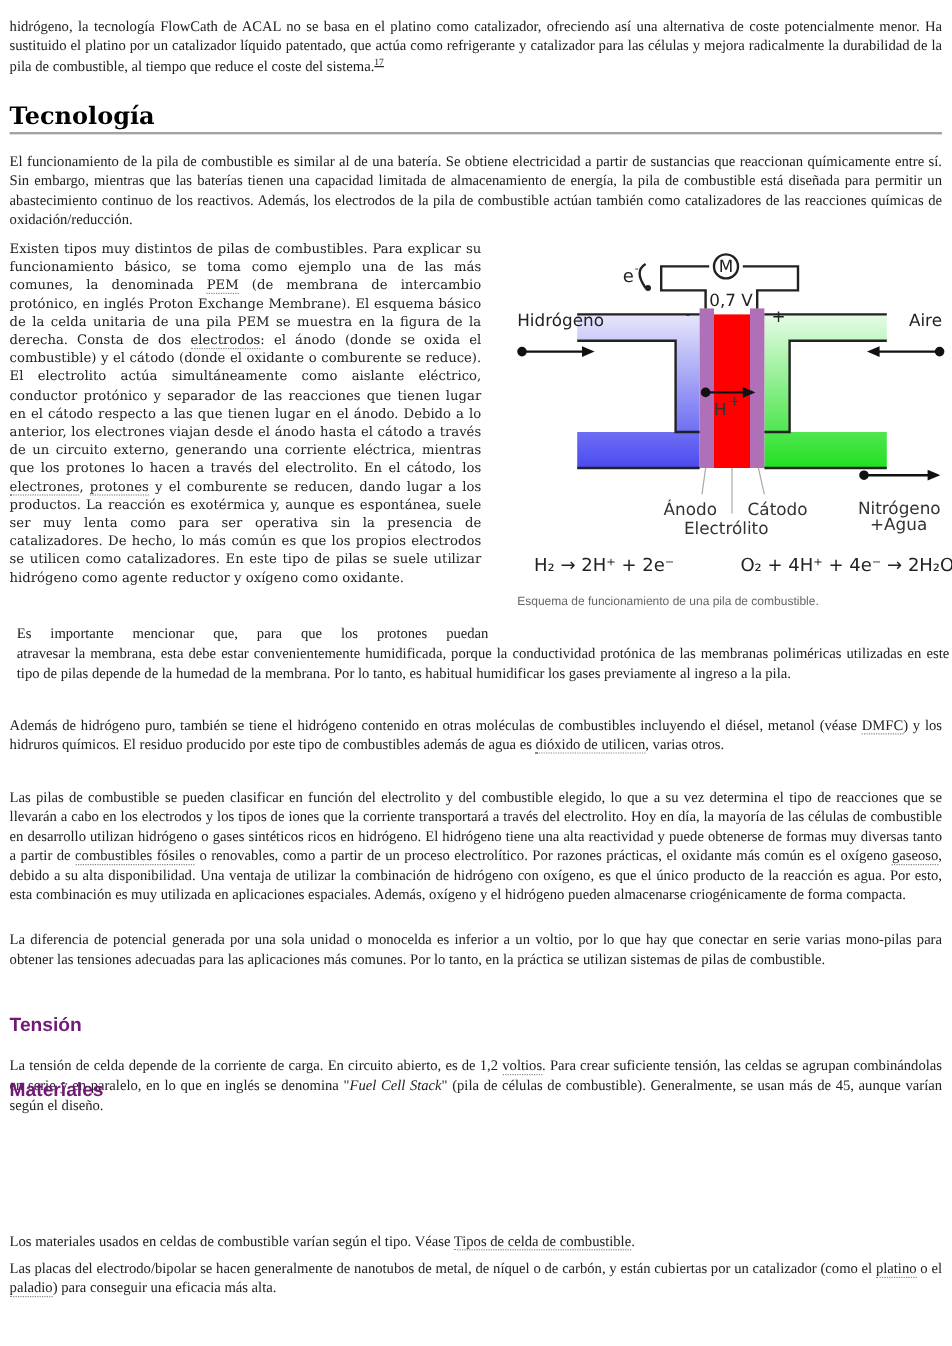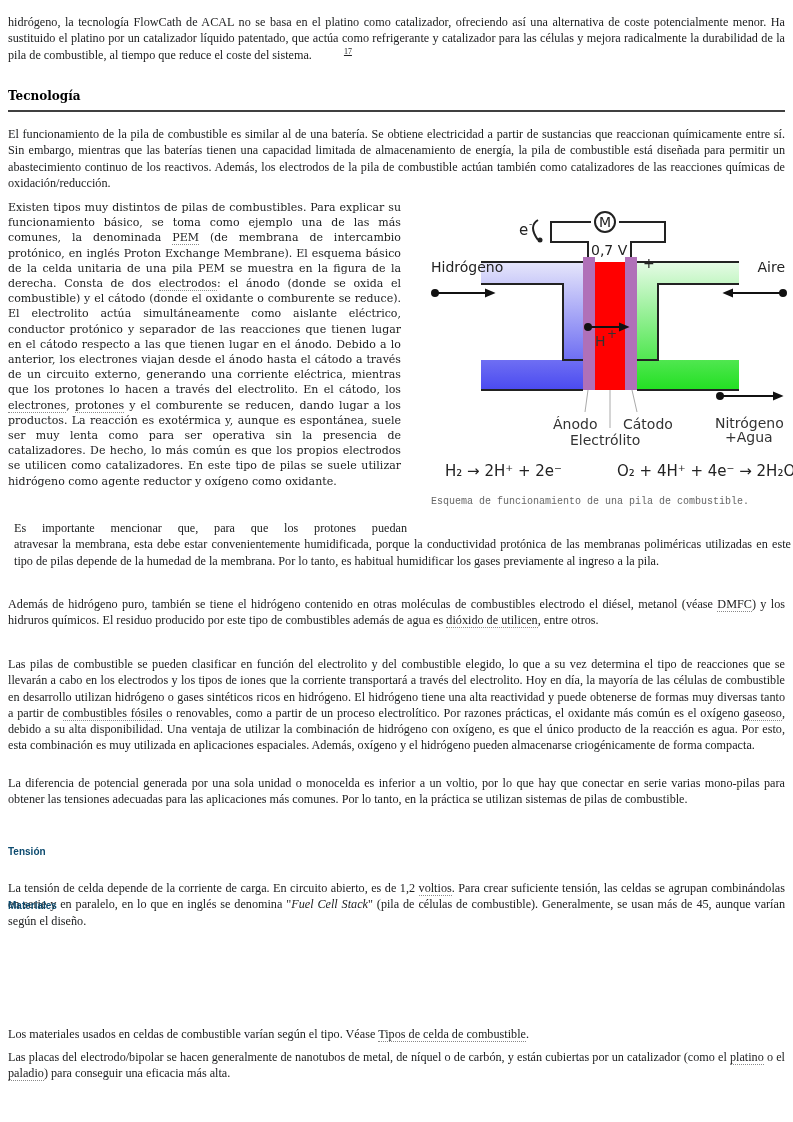--- a/index.html
+++ b/index.html
@@ -9,46 +9,46 @@
       color: #202122;
     }
     .page { position: absolute; left: 8px; top: 0; width: 777px; }
     p {
       margin: 0; font-size: 12.2px; line-height: 16.3px; text-align: justify;
       font-family: "Liberation Serif", "DejaVu Serif", serif;
     }
     .p-top { position: absolute; top: 14px; left: 0; width: 777px; }
     .h2 {
       position: absolute; top: 84px; left: 0; width: 777px;
-      font-family: "DejaVu Serif", serif; font-weight: bold; font-size: 12px;
-      line-height: 24px; color: #000; border-bottom: 2px solid #404040; padding-bottom: 2px;
+      font-family: "DejaVu Serif", serif; font-weight: bold; font-size: 20px;
+      line-height: 24px; color: #000; border-bottom: 2px solid #a3a3a3; padding-bottom: 2px;
     }
     .p-intro { position: absolute; top: 126px; left: 0; width: 777px; }
     .p-left { position: absolute; top: 200px; left: 0; width: 393px; font-family: "DejaVu Serif", serif; font-size: 11px; line-height: 15.2px; }
     .p-important { position: absolute; top: 520px; left: 6px; width: 777px; }
     .p-important .first { width: 393px; display: block; text-align: justify; text-align-last: justify; }
     .p-hydro { position: absolute; top: 596px; left: 0; width: 777px; }
     .p-classify { position: absolute; top: 656px; left: 0; width: 777px; }
     .p-potential { position: absolute; top: 775px; left: 0; width: 777px; }
     .h3 {
       position: absolute; left: 0; font-family: "Liberation Sans", sans-serif;
-      font-weight: bold; font-size: 10px; color: #0c4a6e;
+      font-weight: bold; font-size: 16px; color: #701a75;
     }
     .h3-tension { top: 846px; }
     .p-tension { position: absolute; top: 880px; left: 0; width: 777px; }
     .h3-materials { top: 900px; }
     .p-materials1 { position: absolute; top: 986px; left: 0; width: 777px; margin-top: 40px; }
     .p-materials2 { position: absolute; top: 1017px; left: 0; width: 777px; margin-top: 32px; }
     a.link { color: #202122; text-decoration: none; border-bottom: 1px dotted #888; }
-    sup.ref { font-size: 8px; text-decoration: underline; vertical-align: super; line-height: 0; margin-left: 32px; }
+    sup.ref { font-size: 8px; text-decoration: underline; vertical-align: super; line-height: 0; }
     .figure { position: absolute; left: 415px; top: 200px; width: 372px; height: 320px; }
     .figure svg { display: block; }
     .caption {
       position: absolute; left: 8px; top: 296px;
-      font-family: Liberation Mono, monospace; font-size: 10px; color: #666;
+      font-family: Liberation Sans, sans-serif; font-size: 10px; color: #666;
     }
   </style>
 </head>
 <body>
 
 <div class="page">
 
   <p class="p-top"><span>hidrógeno, la tecnología FlowCath de ACAL no se basa en el platino como catalizador, ofreciendo así una alternativa de coste potencialmente menor. Ha sustituido el platino por un catalizador líquido patentado, que actúa como refrigerante y catalizador para las células y mejora radicalmente la durabilidad de la pila de combustible, al tiempo que reduce el coste del sistema.</span><sup class="ref">17</sup></p>
 
   <div class="h2">Tecnología</div>
@@ -132,21 +132,21 @@
       <text x="292" y="228" font-family="DejaVu Sans, sans-serif" font-size="14" fill="#333">Nitrógeno</text>
       <text x="302" y="242" font-family="DejaVu Sans, sans-serif" font-size="14" fill="#333">+Agua</text>
       <text x="22" y="276" font-family="DejaVu Sans, sans-serif" font-size="15" fill="#222">H₂ → 2H⁺ + 2e⁻</text>
       <text x="194" y="276" font-family="DejaVu Sans, sans-serif" font-size="15" fill="#222">O₂ + 4H⁺ + 4e⁻ → 2H₂O</text>
     </svg>
     <div class="caption">Esquema de funcionamiento de una pila de combustible.</div>
   </div>
 
   <p class="p-important"><span class="first">Es importante mencionar que, para que los protones puedan</span><span>atravesar la membrana, esta debe estar convenientemente humidificada, porque la conductividad protónica de las membranas poliméricas utilizadas en este tipo de pilas depende de la humedad de la membrana. Por lo tanto, es habitual humidificar los gases previamente al ingreso a la pila.</span></p>
 
-  <p class="p-hydro"><span>Además de hidrógeno puro, también se tiene el hidrógeno contenido en otras moléculas de combustibles electrodo el diésel, metanol (véase </span><a class="link">DMFC</a><span>) y los hidruros químicos. El residuo producido por este tipo de combustibles además de agua es </span><a class="link">dióxido de utilicen</a><span>, entre otros.</span></p>
+  <p class="p-hydro"><span>Además de hidrógeno puro, también se tiene el hidrógeno contenido en otras moléculas de combustibles incluyendo el diésel, metanol (véase </span><a class="link">DMFC</a><span>) y los hidruros químicos. El residuo producido por este tipo de combustibles además de agua es </span><a class="link">dióxido de utilicen</a><span>, varias otros.</span></p>
 
   <p class="p-classify"><span>Las pilas de combustible se pueden clasificar en función del electrolito y del combustible elegido, lo que a su vez determina el tipo de reacciones que se llevarán a cabo en los electrodos y los tipos de iones que la corriente transportará a través del electrolito. Hoy en día, la mayoría de las células de combustible en desarrollo utilizan hidrógeno o gases sintéticos ricos en hidrógeno. El hidrógeno tiene una alta reactividad y puede obtenerse de formas muy diversas tanto a partir de </span><a class="link">combustibles fósiles</a><span> o renovables, como a partir de un proceso electrolítico. Por razones prácticas, el oxidante más común es el oxígeno </span><a class="link">gaseoso</a><span>, debido a su alta disponibilidad. Una ventaja de utilizar la combinación de hidrógeno con oxígeno, es que el único producto de la reacción es agua. Por esto, esta combinación es muy utilizada en aplicaciones espaciales. Además, oxígeno y el hidrógeno pueden almacenarse criogénicamente de forma compacta.</span></p>
 
   <p class="p-potential">La diferencia de potencial generada por una sola unidad o monocelda es inferior a un voltio, por lo que hay que conectar en serie varias mono-pilas para obtener las tensiones adecuadas para las aplicaciones más comunes. Por lo tanto, en la práctica se utilizan sistemas de pilas de combustible.</p>
 
   <div class="h3 h3-tension">Tensión</div>
 
   <p class="p-tension"><span>La tensión de celda depende de la corriente de carga. En circuito abierto, es de 1,2 </span><a class="link">voltios</a><span>. Para crear suficiente tensión, las celdas se agrupan combinándolas en serie y en paralelo, en lo que en inglés se denomina "</span><i>Fuel Cell Stack</i><span>" (pila de células de combustible). Generalmente, se usan más de 45, aunque varían según el diseño.</span></p>
 
   <div class="h3 h3-materials">Materiales</div>

